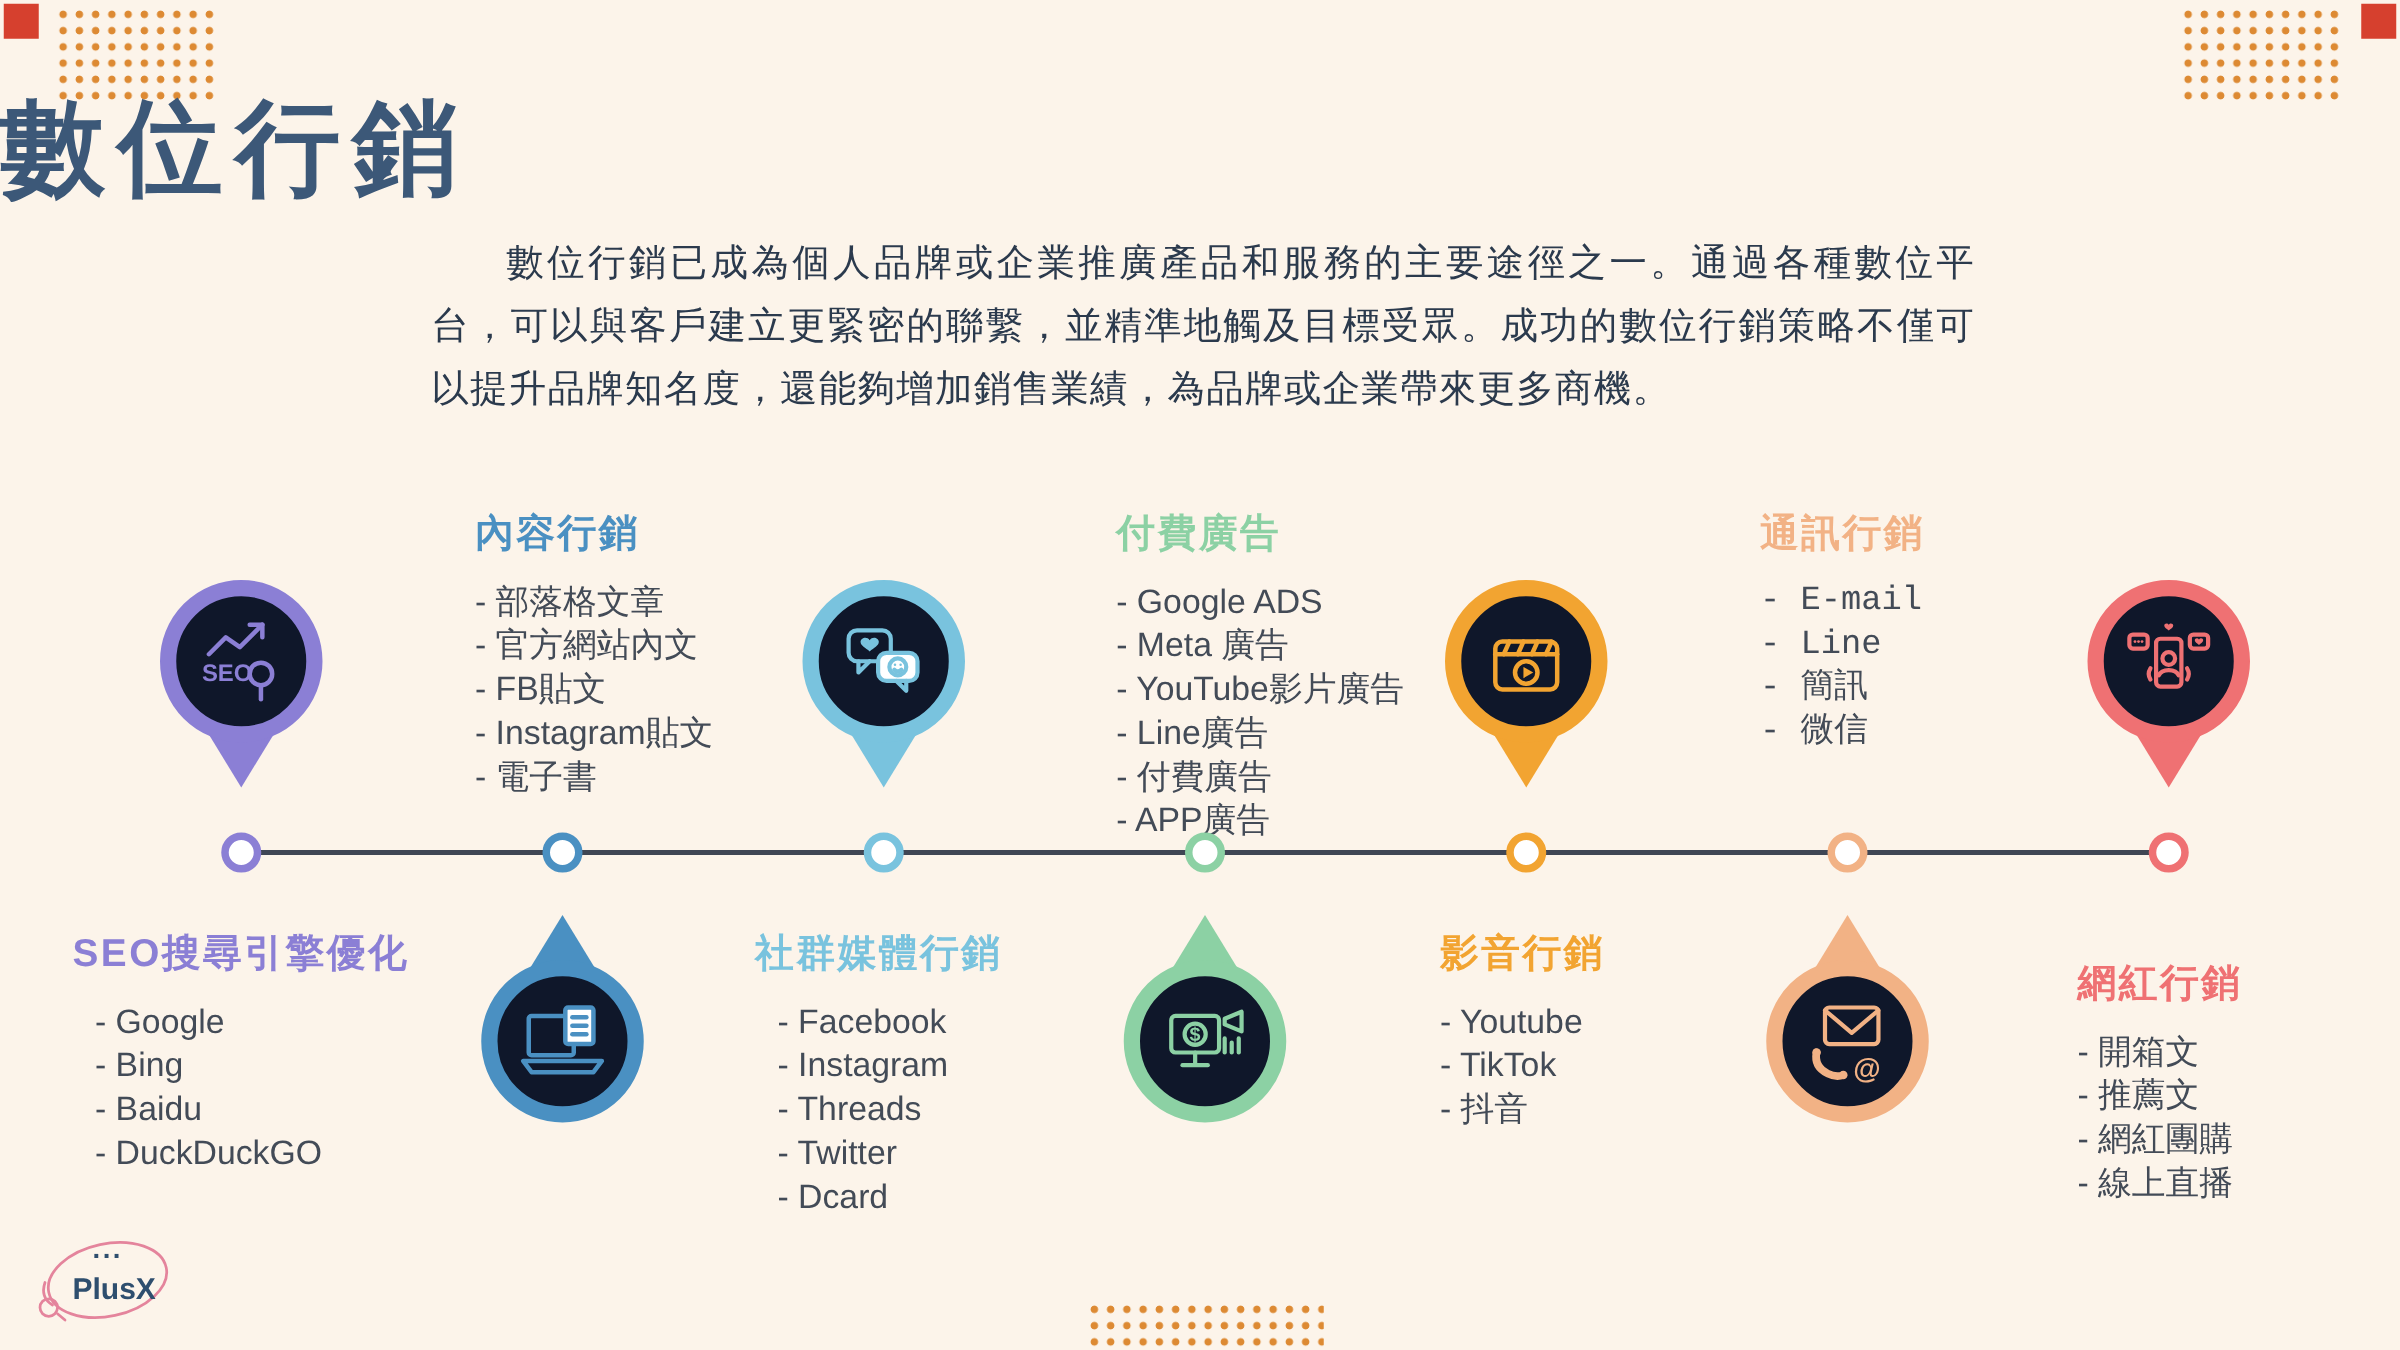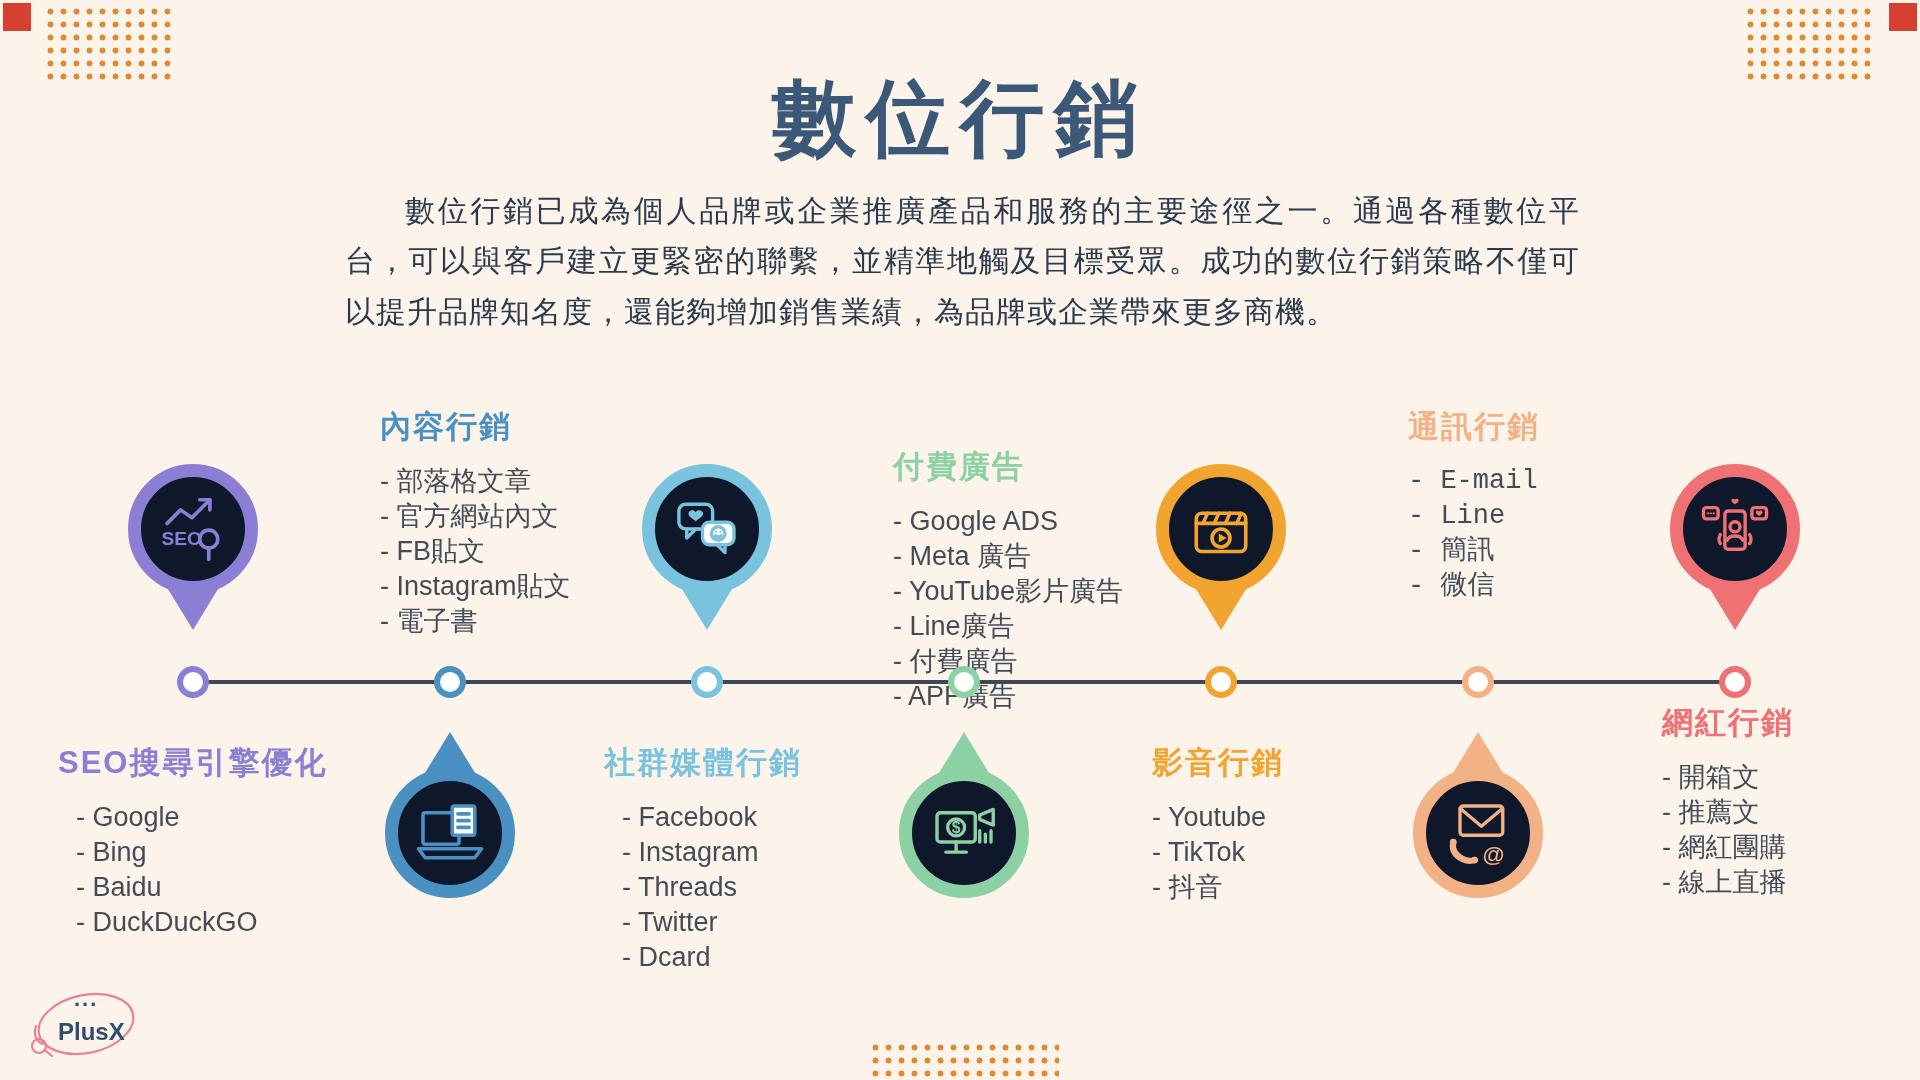--- a/index.html
+++ b/index.html
@@ -17,21 +17,21 @@
   .dots-tl{left:44px;top:5px;width:132px;height:78px;}
   .dots-tr{right:44px;top:5px;width:132px;height:78px;}
   .dots-bottom{left:869px;top:1041px;width:190px;height:40px;}
   .corner-square{position:absolute;width:28px;height:28px;background:var(--square,#d6402e);}
   .sq-tl{left:3px;top:3px;}
   .sq-tr{right:3px;top:3px;}
 
   
   .page-title{
     position:absolute;left:0;top:62px;width:100%;margin:0;
-    text-align:center;font-family:"DejaVu Serif",serif;font-weight:900;
+    font-family:"DejaVu Serif",serif;font-weight:900;
     font-size:84px;letter-spacing:10px;color:var(--title,#3c5878);
   }
   .intro{
     position:absolute;left:345px;top:186px;width:1235px;margin:0;
     font-family:"DejaVu Serif",serif;
     font-size:30px;line-height:1.68;letter-spacing:1px;
     color:var(--text,#2b3a4d);text-align:justify;text-indent:2em;
   }
 
   
@@ -230,21 +230,21 @@
     <div class="tb-title">社群媒體行銷</div>
     <div class="tb-entries">
         <div class="entry">- Facebook</div>
         <div class="entry">- Instagram</div>
         <div class="entry">- Threads</div>
         <div class="entry">- Twitter</div>
         <div class="entry">- Dcard</div>
       </div>
   </div>
 
-  <div class="tb" style="left: 893px; top: 406px; margin-top: 40px; --c: #8cd1a4;">
+  <div class="tb" style="left: 893px; top: 406px; --c: #8cd1a4;">
     <div class="tb-title">付費廣告</div>
     <div class="tb-entries">
         <div class="entry">- Google ADS</div>
         <div class="entry">- Meta 廣告</div>
         <div class="entry">- YouTube影片廣告</div>
         <div class="entry">- Line廣告</div>
         <div class="entry">- 付費廣告</div>
         <div class="entry">- APP廣告</div>
       </div>
   </div>
@@ -261,21 +261,21 @@
   <div class="tb" style="left: 1408px; top: 406px; font-family: Liberation Mono, monospace; --c: #f2b285;">
     <div class="tb-title">通訊行銷</div>
     <div class="tb-entries">
         <div class="entry">- E-mail</div>
         <div class="entry">- Line</div>
         <div class="entry">- 簡訊</div>
         <div class="entry">- 微信</div>
       </div>
   </div>
 
-  <div class="tb" style="left: 1662px; top: 702px; --c: #ef7173;">
+  <div class="tb" style="left: 1662px; top: 766px; --c: #ef7173;">
     <div class="tb-title">網紅行銷</div>
     <div class="tb-entries">
         <div class="entry">- 開箱文</div>
         <div class="entry">- 推薦文</div>
         <div class="entry">- 網紅團購</div>
         <div class="entry">- 線上直播</div>
       </div>
   </div>
 
   <div class="logo" style="--lp: #e4849c; --ln: #2e4e6e;">

